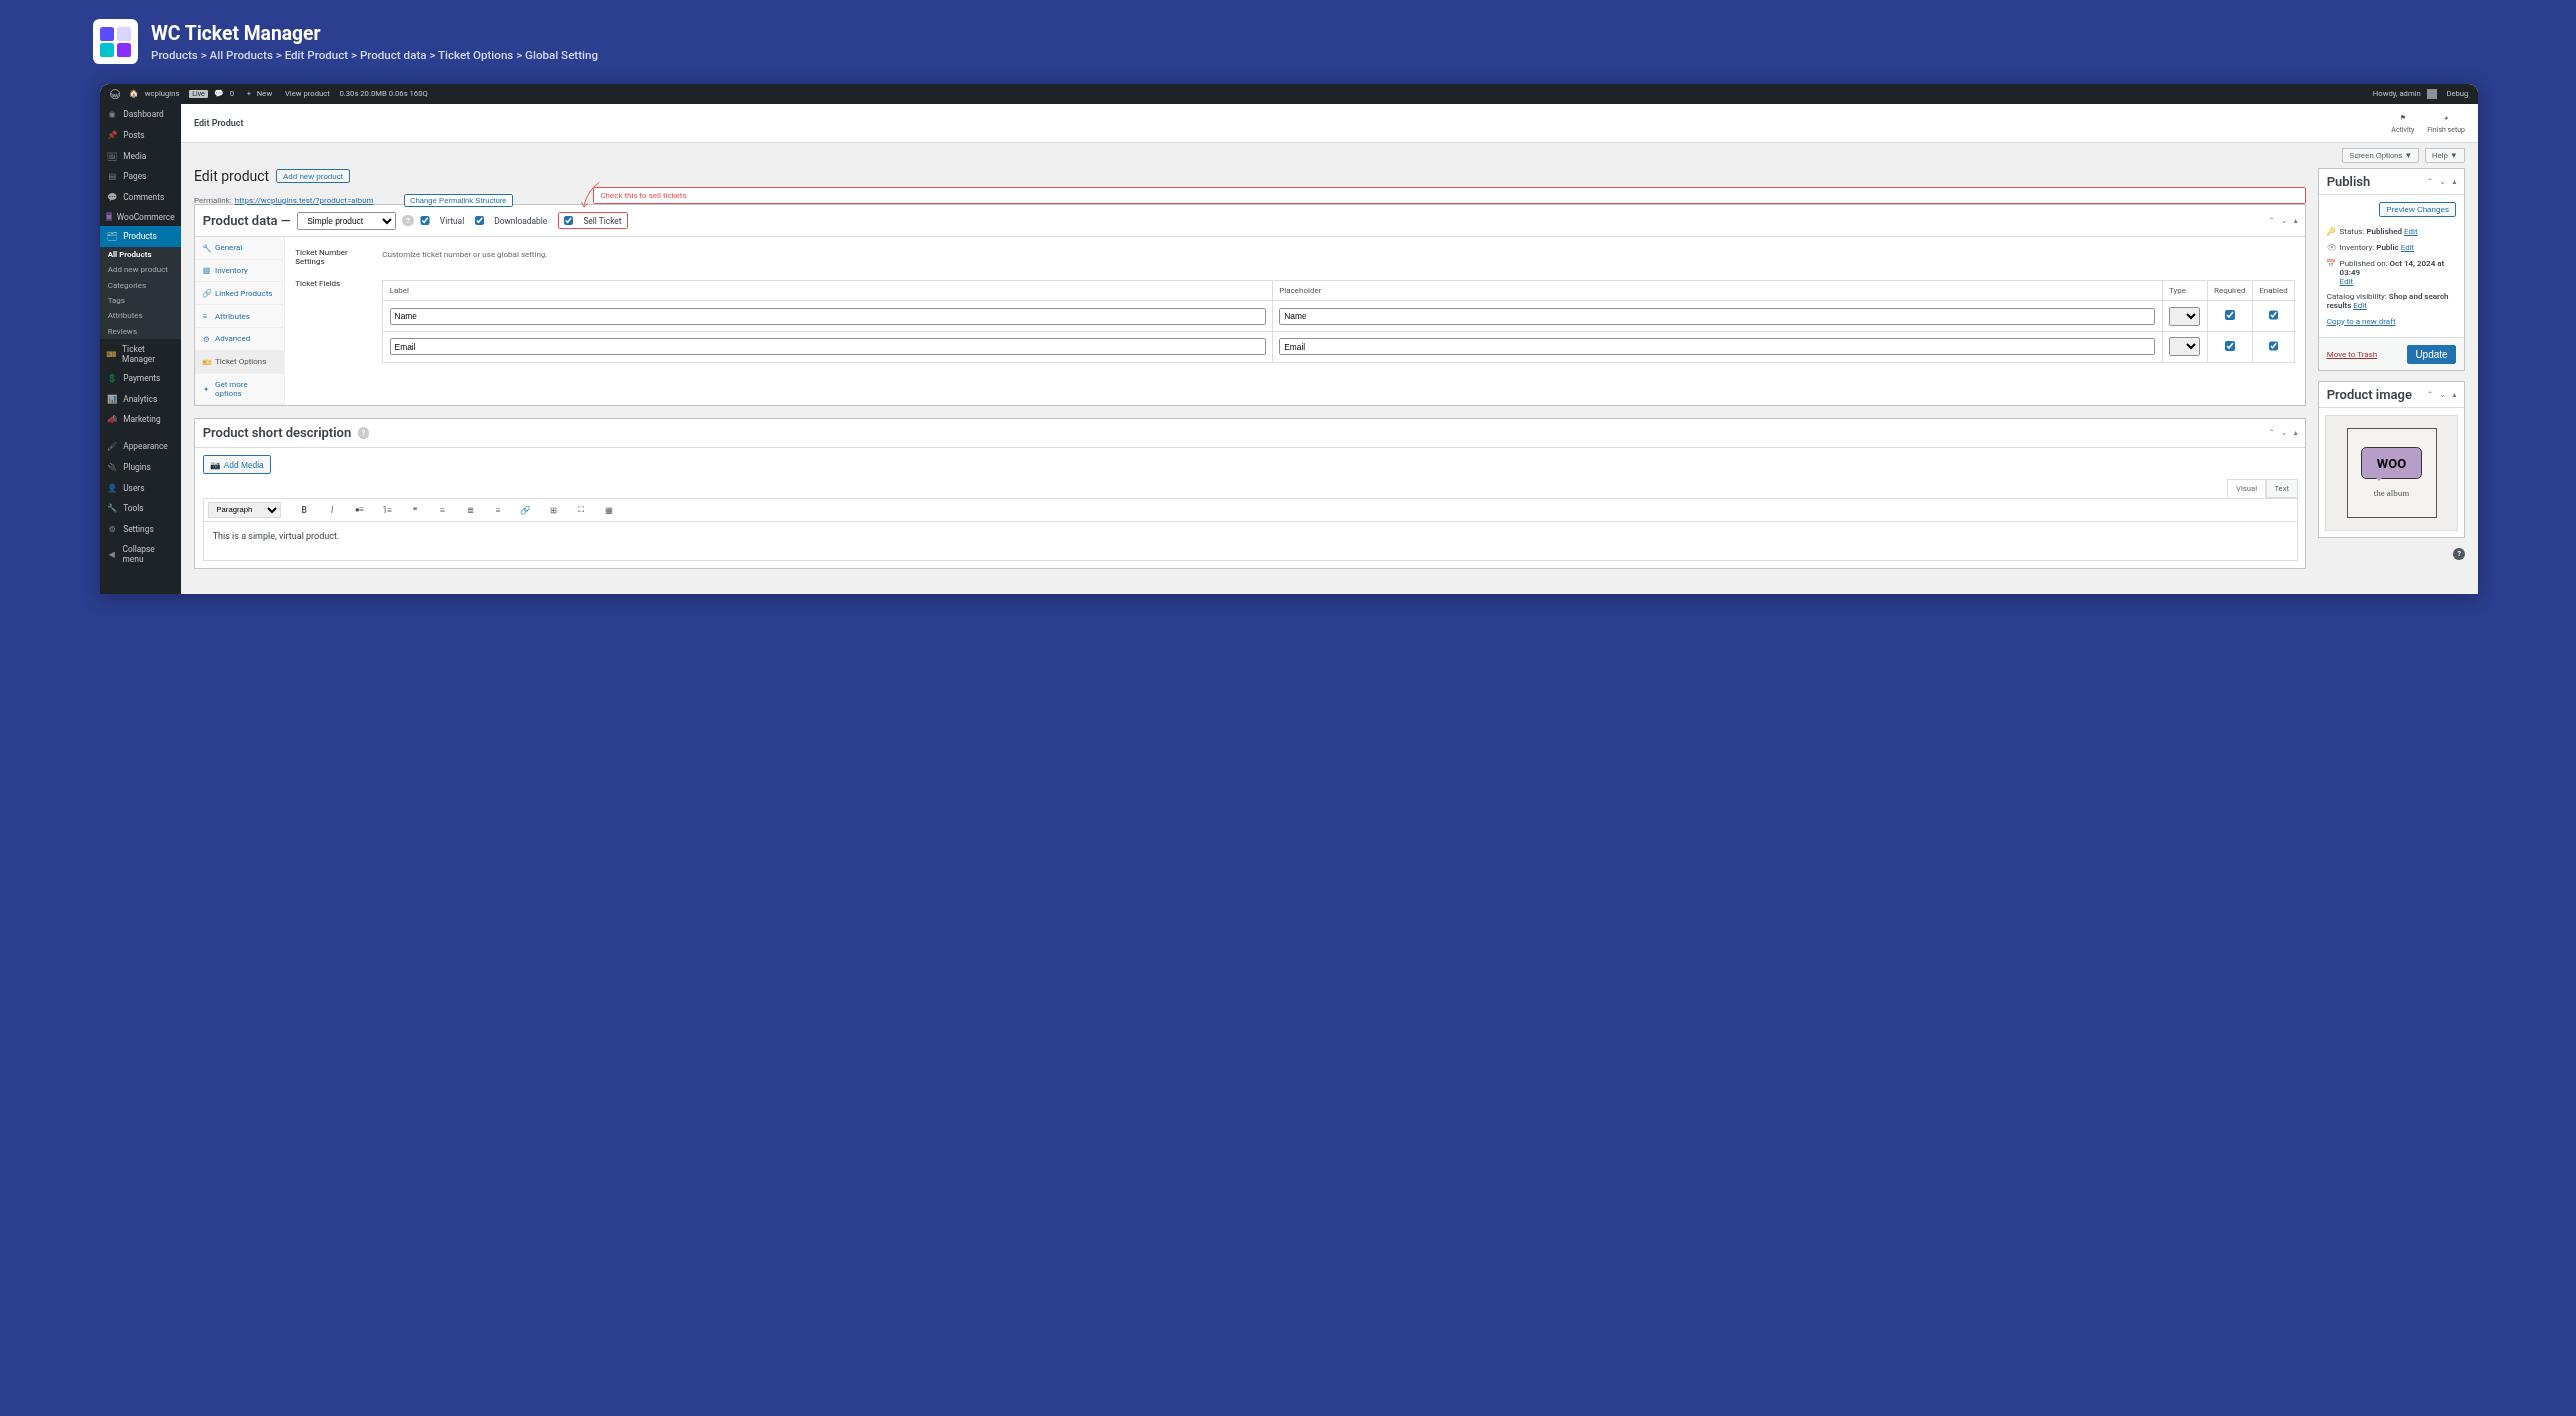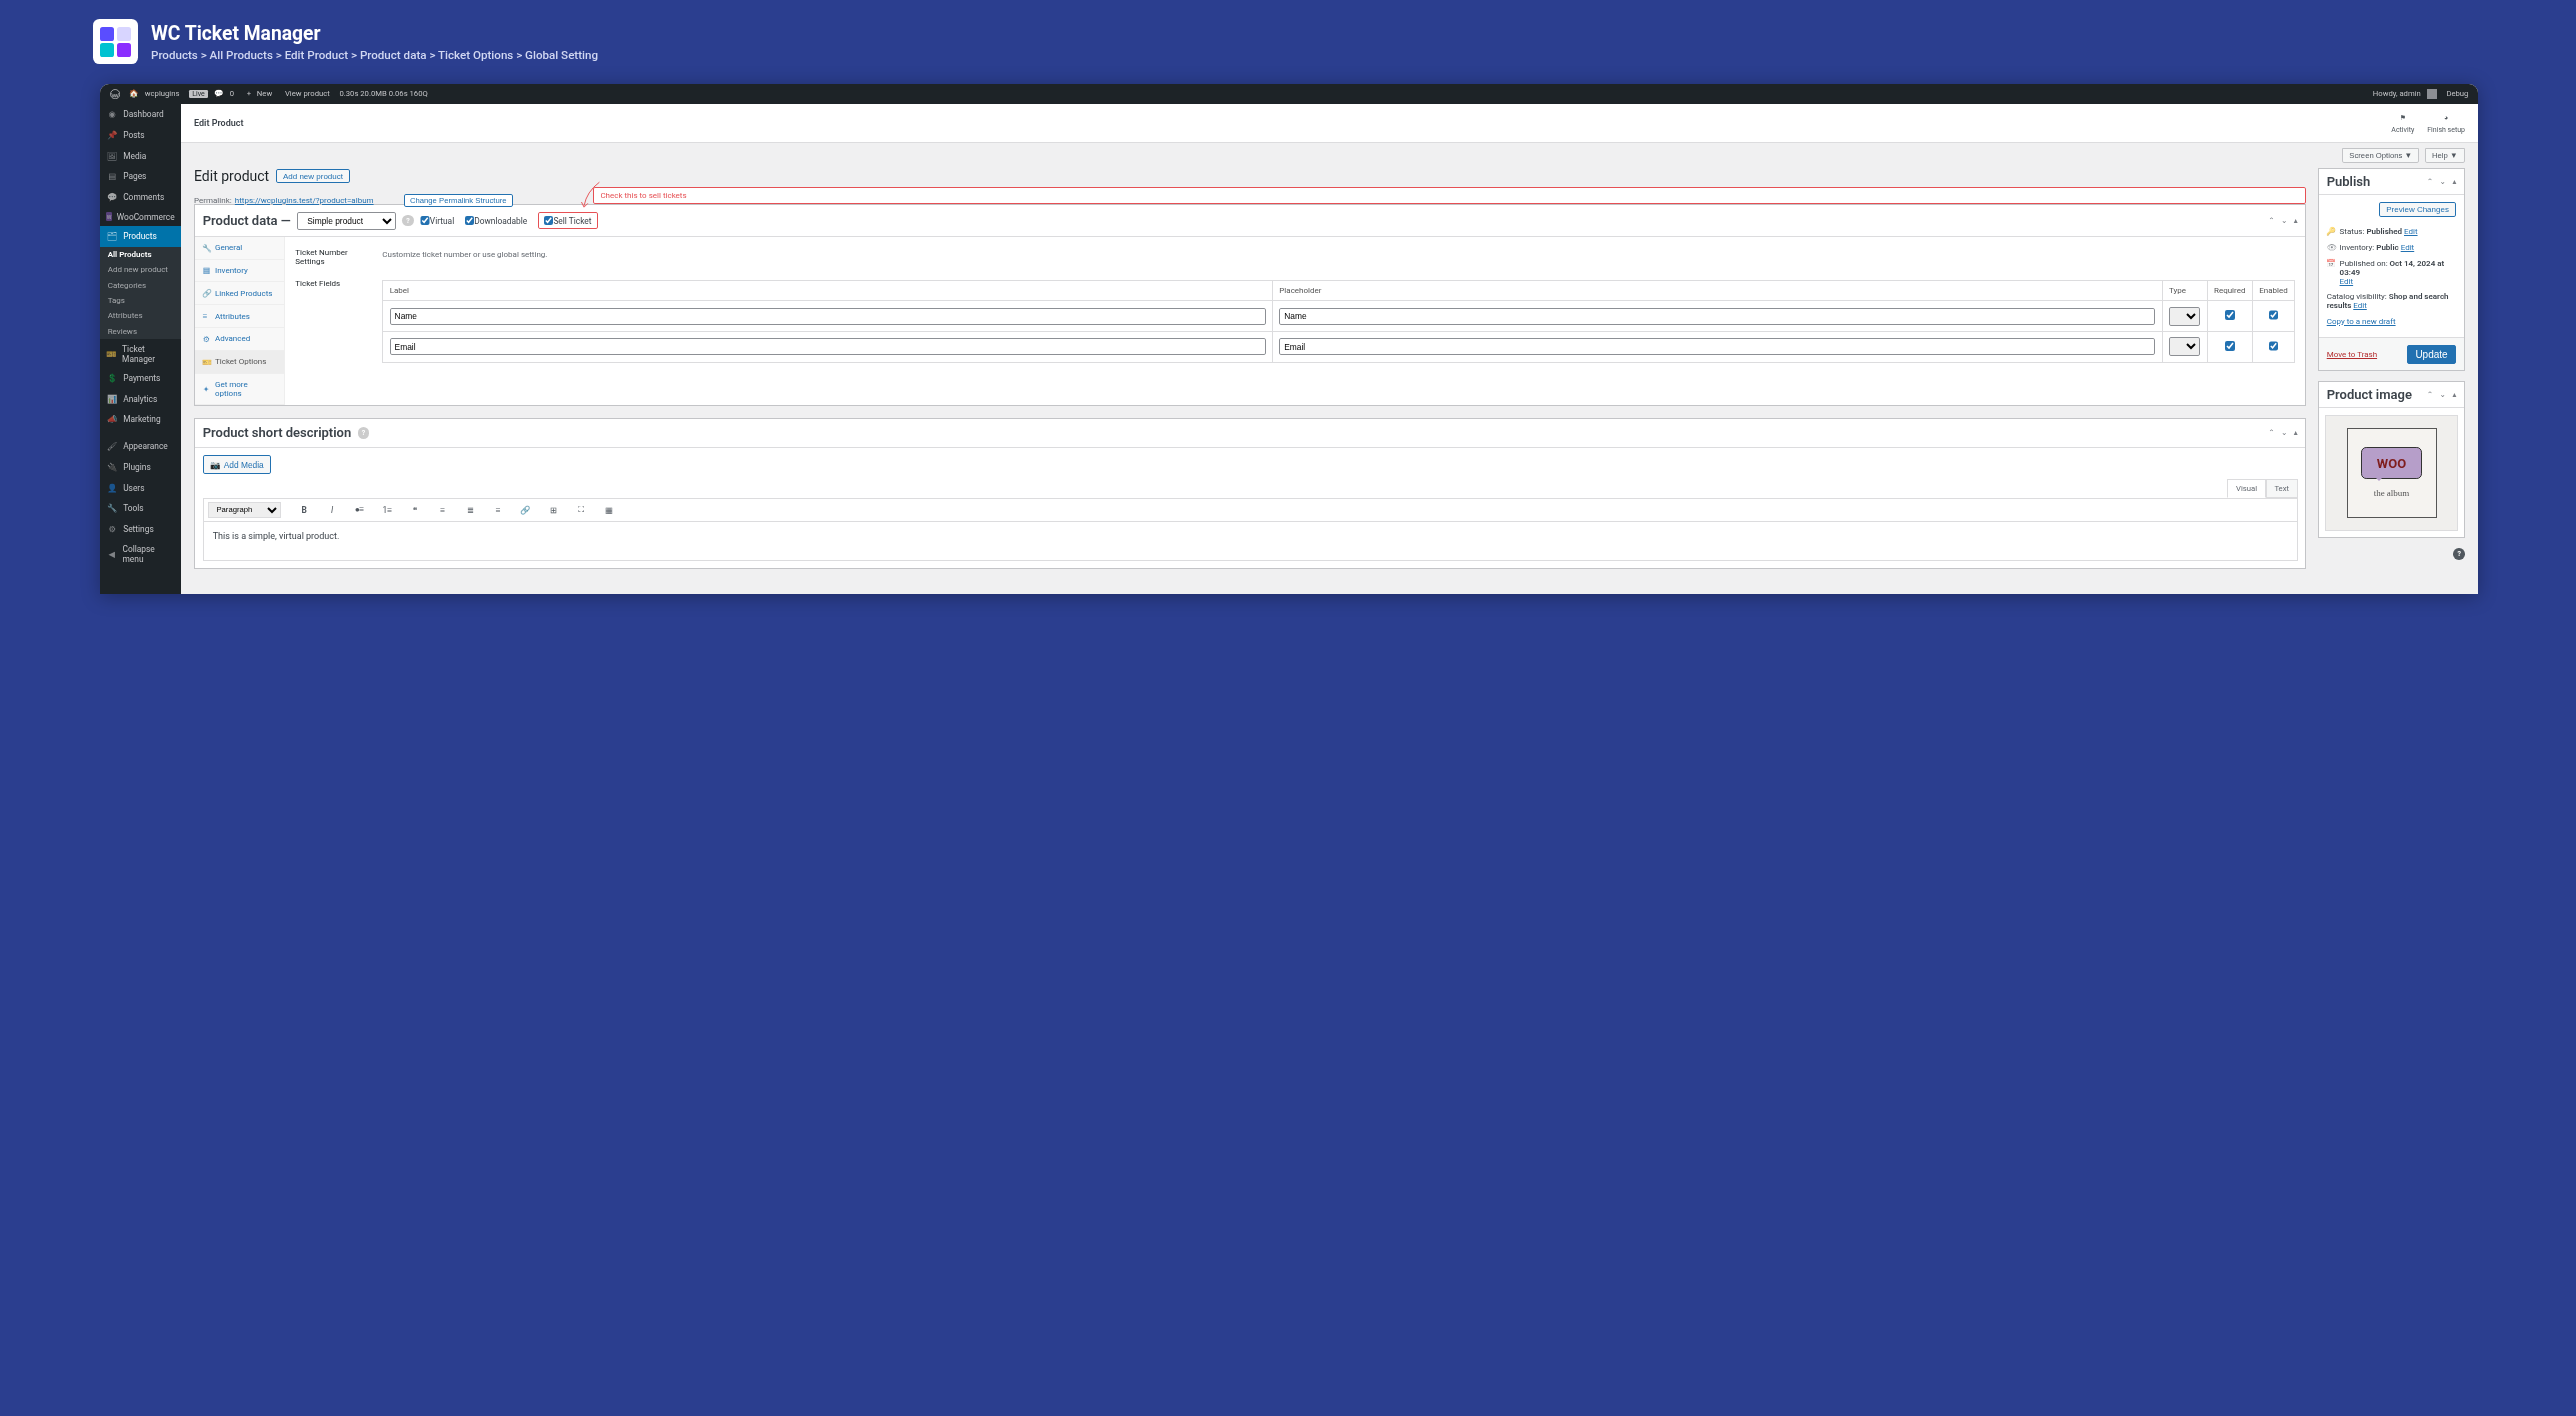--- a/index.html
+++ b/index.html
@@ -43,21 +43,21 @@
 .permalink { margin: 5.2px 0 9.7px; font-size: 8px; color: #646970; display: flex; align-items: center; gap: 3.2px; }
 .permalink a { color: #2271b1; text-decoration: underline; }
 .permalink button { border: 0.6px solid #2271b1; color: #2271b1; background: #fff; padding: 1.3px 5.2px; font-size: 7.7px; border-radius: 1.9px; cursor: pointer; margin-left: 27px; }
 .postbox { background: #fff; border: 0.6px solid #c3c4c7; margin-bottom: 11.6px; }
 .pb-header { display: flex; align-items: center; justify-content: space-between; border-bottom: 0.6px solid #dcdcde; padding: 6.4px 7.7px; }
 .pb-header h3 { font-size: 13px; font-weight: 600; }
 .pb-header-left { display: flex; align-items: center; gap: 6.4px; }
 .pb-header select { padding: 1.9px 15.5px 1.9px 5.2px; border: 0.6px solid #8c8f94; border-radius: 1.9px; font-size: 8.4px; background: #fff; }
 .help-circ { width: 11.6px; height: 11.6px; border-radius: 50%; background: #ccc; color: #fff; display: inline-flex; align-items: center; justify-content: center; font-size: 7px; font-weight: 700; }
 .pd-checks { display: flex; gap: 10.3px; align-items: center; }
-.pd-check { display: flex; align-items: center; gap: 0; font-size: 8.4px; }
+.pd-check { display: flex; align-items: center; gap: 10px; font-size: 8.4px; }
 .pd-check input { accent-color: #2271b1; width: 9.7px; height: 9.7px; }
 .sell-highlight { border: 0.6px solid #e65054; border-radius: 1.9px; padding: 2.6px 5.2px; }
 .pb-toggles { display: flex; gap: 6.4px; align-items: center; color: #787c82; }
 .pb-toggles span { cursor: pointer; font-size: 7.7px; }
 .pd-body { display: flex; }
 .pd-tabs { width: 90px; background: #f8f8f8; border-right: 0.6px solid #eee; }
 .pd-tabs a { display: flex; align-items: center; gap: 3.9px; padding: 6.4px 7.7px; color: #2271b1; font-size: 8px; text-decoration: none; border-bottom: 0.6px solid #eee; cursor: pointer; }
 .pd-tabs a .ti { width: 8.4px; height: 8.4px; opacity: 0.8; }
 .pd-tabs a.active { background: #ededed; color: #555; }
 .pd-panel { flex: 1; padding: 9px 10.3px; }
@@ -91,21 +91,21 @@
 .pub-row .pi { width: 9px; height: 9px; opacity: 0.6; flex-shrink: 0; margin-top: 0.6px; }
 .pub-row a { color: #2271b1; text-decoration: underline; cursor: pointer; }
 .pub-row strong { font-weight: 600; }
 .pub-footer { border-top: 0.6px solid #dcdcde; padding: 6.4px 7.7px; display: flex; justify-content: space-between; align-items: center; background: #f6f7f7; }
 .trash-link { color: #b32d2e; text-decoration: underline; font-size: 8px; cursor: pointer; }
 .copy-link { color: #2271b1; text-decoration: underline; font-size: 8px; cursor: pointer; display: block; margin-bottom: 3.9px; }
 .btn-primary { background: #2271b1; color: #fff; border: 0.6px solid #2271b1; padding: 3.2px 7.7px; border-radius: 1.9px; font-size: 10px; cursor: pointer; }
 .preview-row { text-align: right; padding: 6.4px 7.7px 2.6px; }
 .prod-img { padding: 6.4px; }
 .prod-img-placeholder { width: 100%; height: 116px; background: #f0efed; border: 0.6px solid #dcdcde; display: flex; align-items: center; justify-content: center; flex-direction: column; position: relative; }
-.woo-bubble { width: 61px; height: 32px; background: #b69ec9; border: 1.3px solid #333; border-radius: 5.2px; display: flex; align-items: center; justify-content: center; color: #7f1d1d; font-weight: 700; font-size: 13px; margin-bottom: 9px; position: relative; }
+.woo-bubble { width: 61px; height: 32px; background: #b69ec9; border: 1.3px solid #333; border-radius: 5.2px; display: flex; align-items: center; justify-content: center; color: #000000; font-weight: 700; font-size: 13px; margin-bottom: 9px; position: relative; }
 .woo-bubble::after { content: ''; position: absolute; bottom: -6.4px; left: 13px; width: 0; height: 0; border: 4.5px solid transparent; border-top-color: #b69ec9; }
 .album-text { font-family: cursive; font-size: 9px; color: #555; }
 </style>
 </head>
 <body>
 
 <div class="outer">
   <div class="banner">
     <div class="logo-box">
       <div style="background:#5a4dff"></div>

